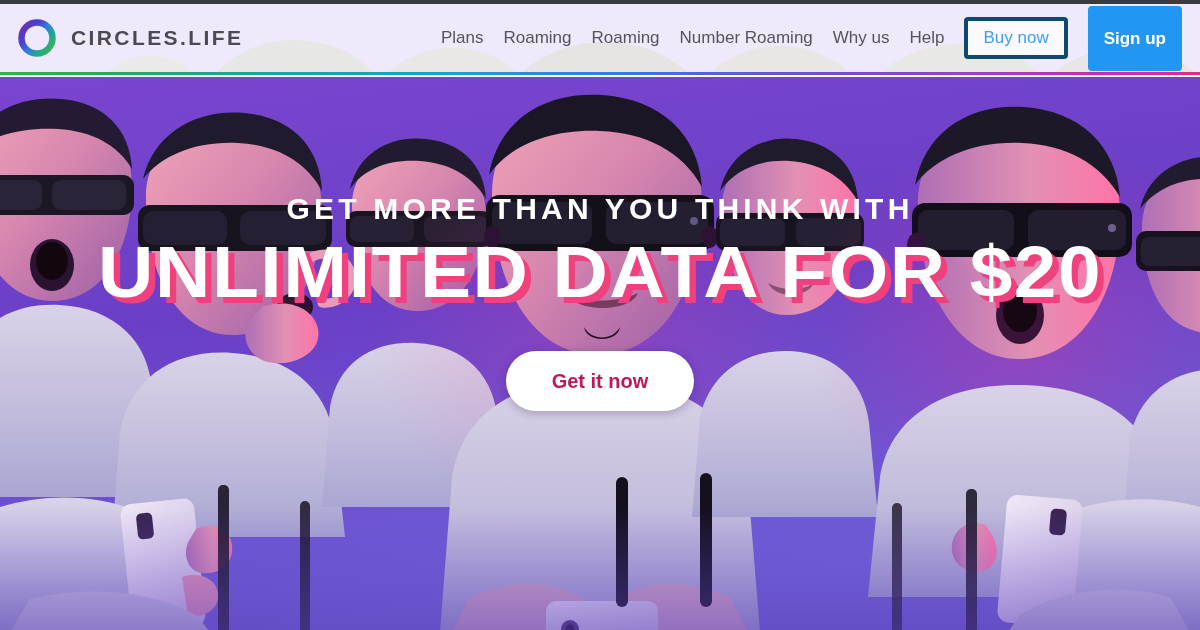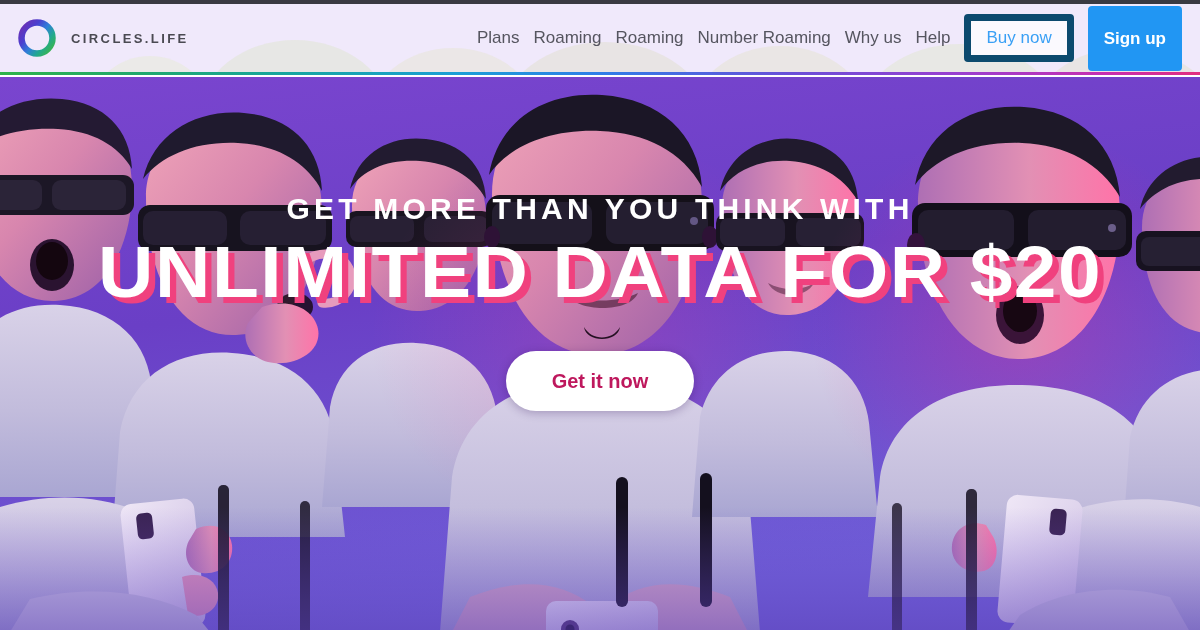--- a/index.html
+++ b/index.html
@@ -74,47 +74,47 @@
     display: flex;
     align-items: center;
     gap: 13px;
     flex: 0 0 auto;
   }
   .logo-ring {
     width: 42px; height: 42px;
     display: block;
   }
   .logo-text {
-    font-size: 13px;
+    font-size: 21px;
     font-weight: bold;
     letter-spacing: 2.4px;
     color: #4a4a52;
     font-family: "Liberation Sans", sans-serif;
     white-space: nowrap;
   }
 
   
   .nav {
     display: flex;
     align-items: center;
-    gap: 14px;
+    gap: 20px;
     margin-left: auto;
   }
   .nav-link {
     font-size: 17px;
     color: #55555f;
     text-decoration: none;
     white-space: nowrap;
     cursor: pointer;
   }
   .btn-outline {
     font-size: 17px;
     color: #3aa0f5;
     background: #fbf9fe;
-    border: 7px solid #0c4a6e;
+    border: 4px solid #0c4a6e;
     border-radius: 4px;
     padding: 8px 15px 9px;
     cursor: pointer;
     white-space: nowrap;
     font-family: "Liberation Sans", sans-serif;
     line-height: 1;
   }
   .btn-filled {
     font-size: 17px;
     color: #ffffff;

